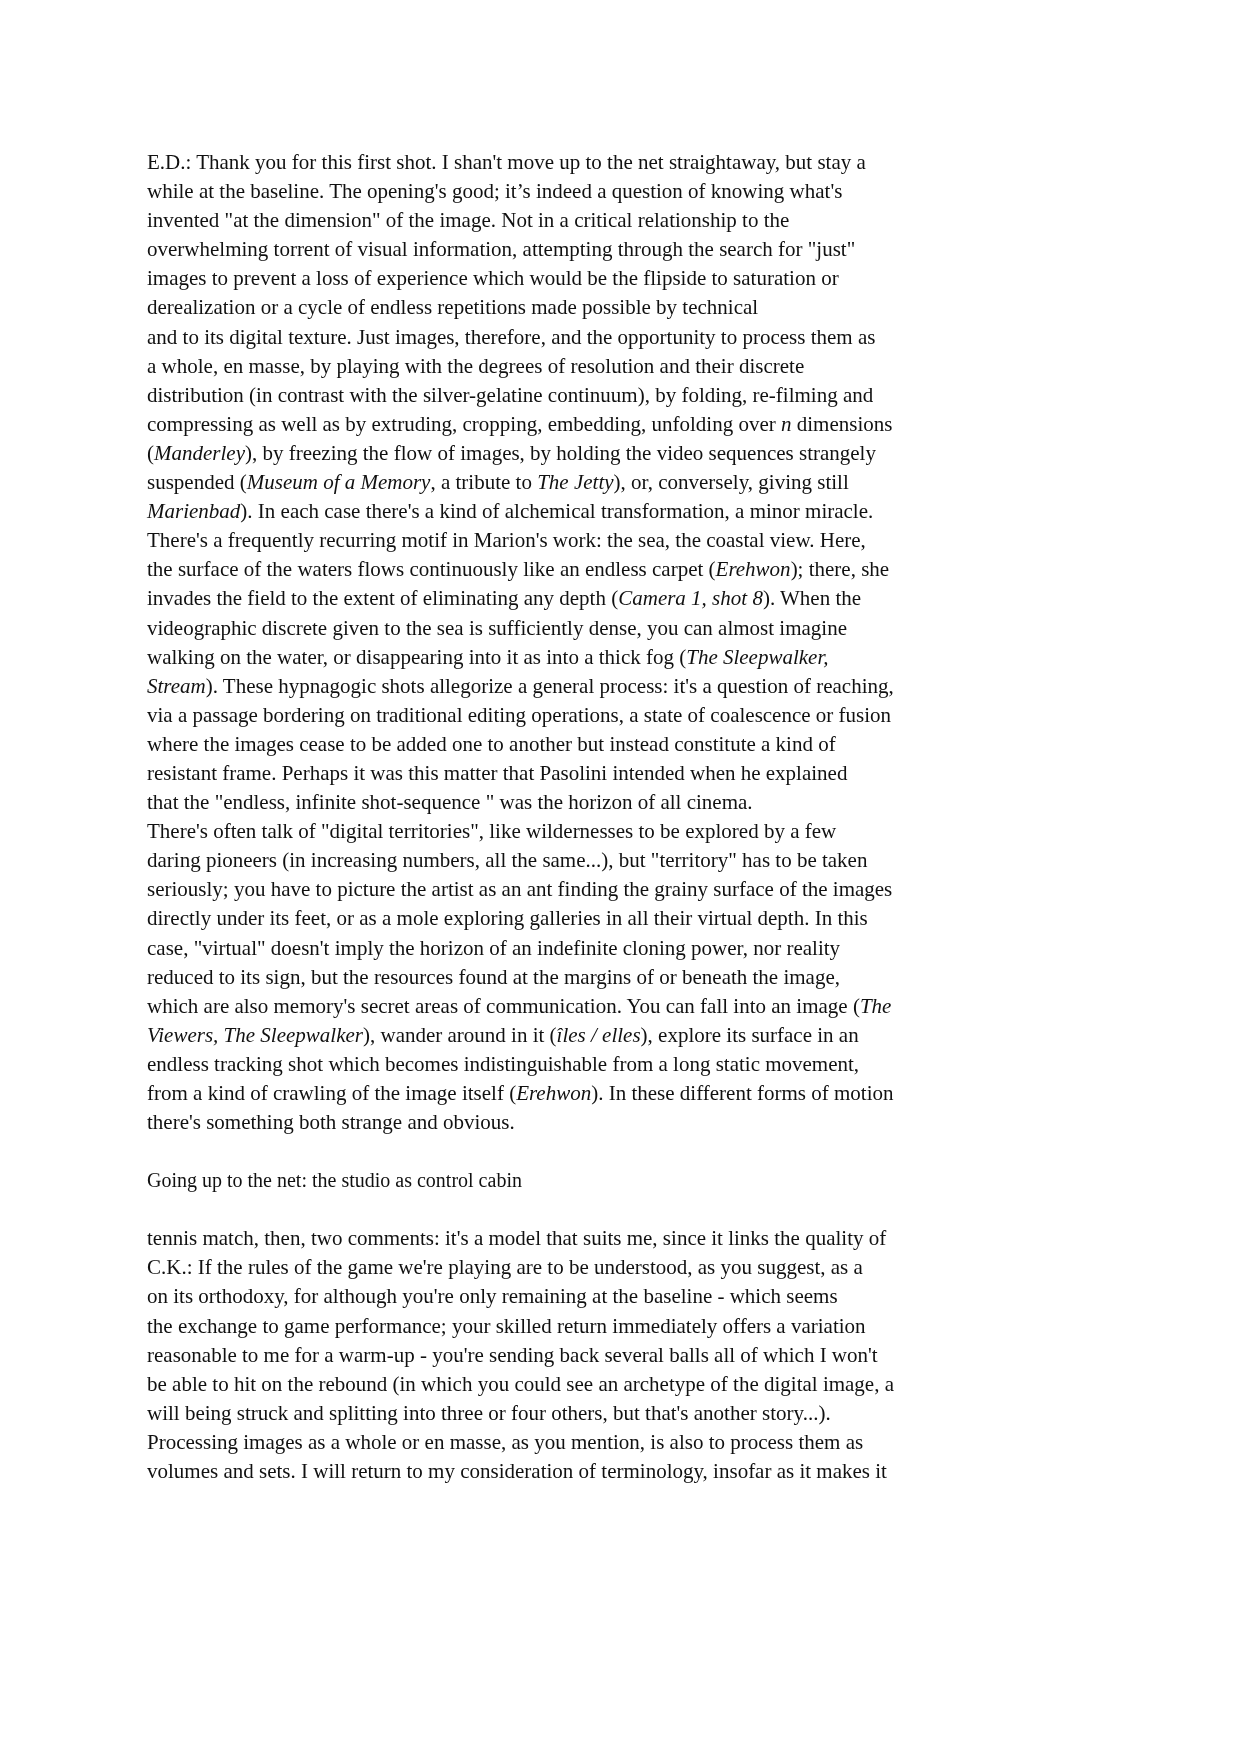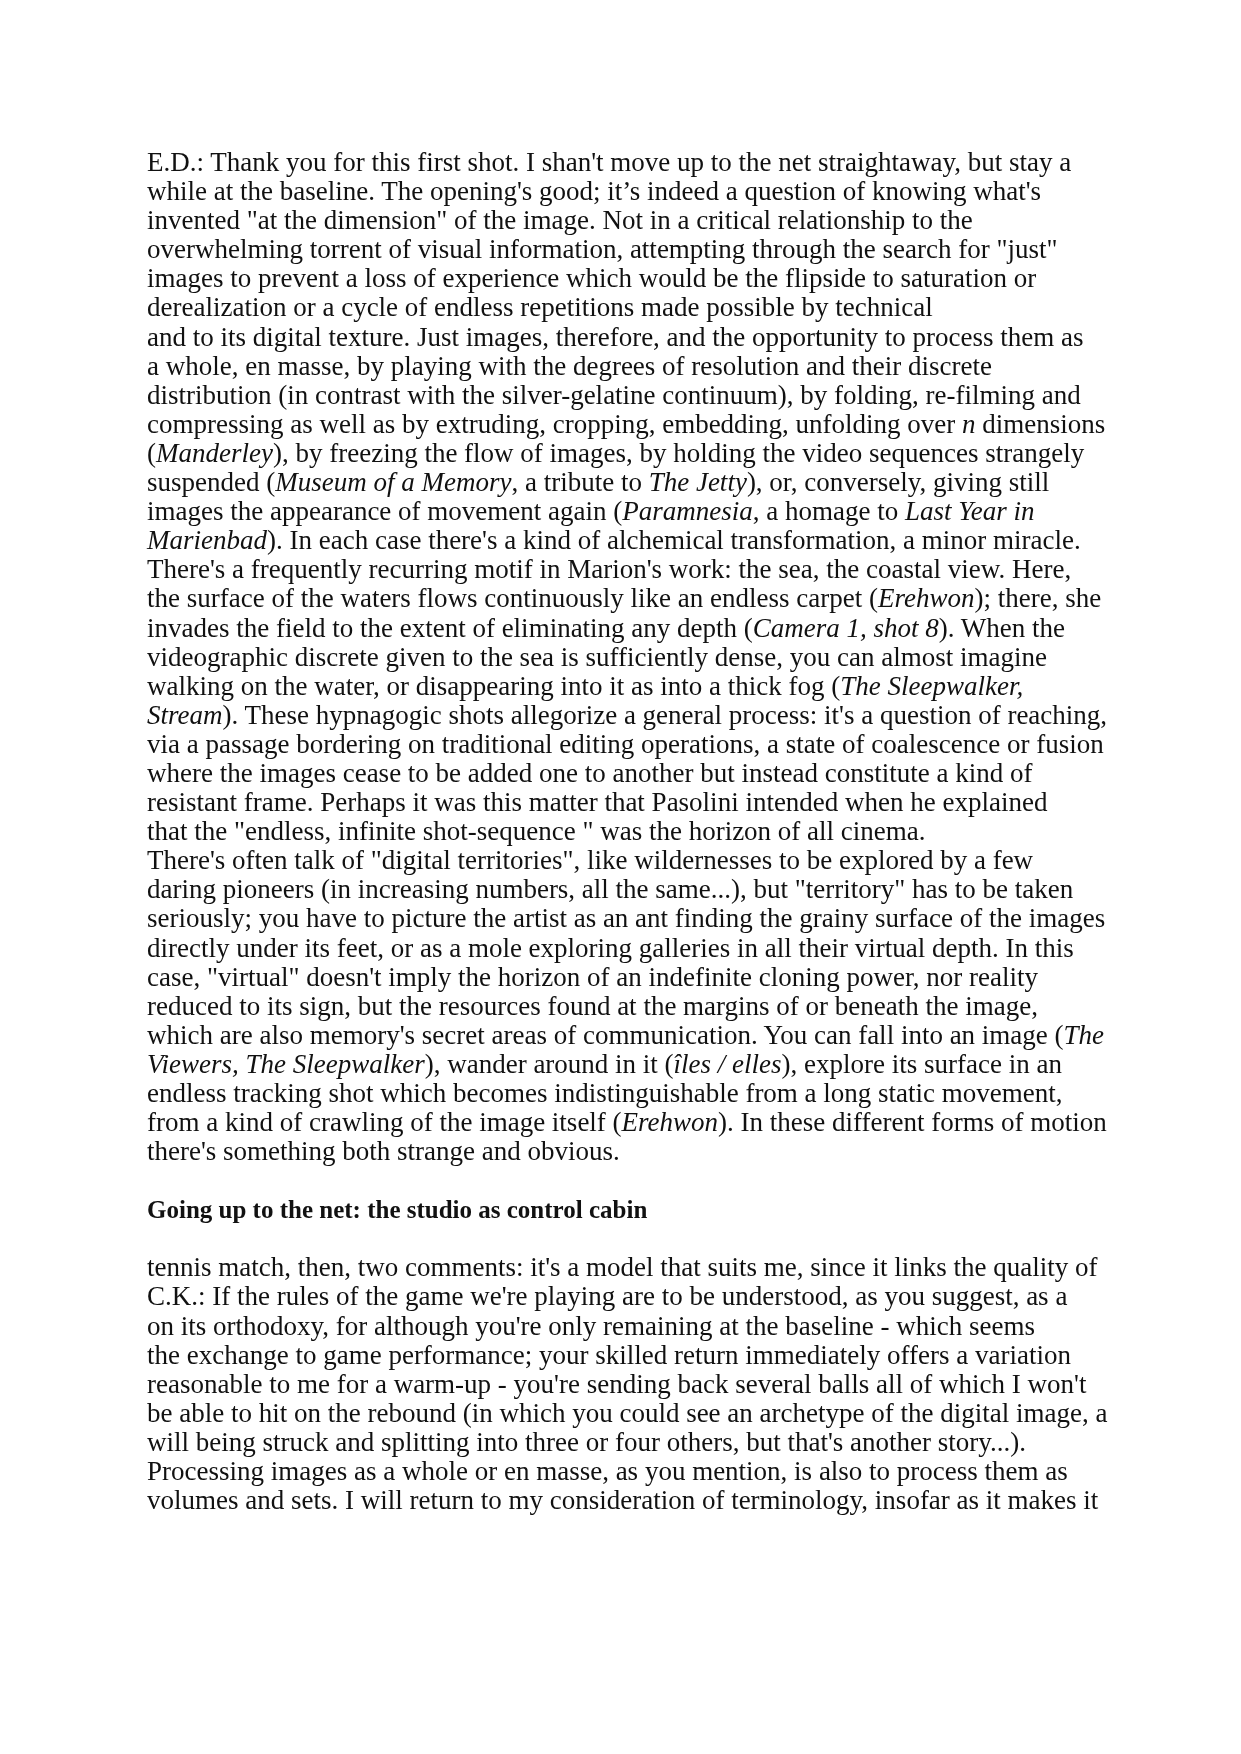--- a/index.html
+++ b/index.html
@@ -17,36 +17,36 @@
   }
   .page {
     position: absolute;
     left: 147px;
     top: 148px;
     width: 960px;
   }
   .line {
     display: block;
     white-space: nowrap;
-    font-size: 27px;
+    font-size: 21px;
     line-height: 29.1px;
     height: 29.1px;
     font-family: "Liberation Serif", "DejaVu Serif", serif;
     letter-spacing: 0px;
   }
   .line i {
     font-style: italic;
   }
   .para {
     margin: 0;
   }
   .heading {
     font-family: "Liberation Serif", "DejaVu Serif", serif;
-    font-weight: bold;
-    font-size: 25px;
+    font-weight: normal;
+    font-size: 20px;
     line-height: 29.1px;
     margin: 29px 0 29px 0;
     white-space: nowrap;
   }
 </style>
 </head>
 <body>
 
 <div class="page">
   <div class="para" id="para-ed">
@@ -55,21 +55,20 @@
       <span class="line"><span>invented "at the dimension" of the image. Not in a critical relationship to the</span></span>
       <span class="line"><span>overwhelming torrent of visual information, attempting through the search for "just"</span></span>
       <span class="line"><span>images to prevent a loss of experience which would be the flipside to saturation or</span></span>
       <span class="line"><span>derealization or a cycle of endless repetitions made possible by technical</span></span>
       <span class="line"><span>and to its digital texture. Just images, therefore, and the opportunity to process them as</span></span>
       <span class="line"><span>a whole, en masse, by playing with the degrees of resolution and their discrete</span></span>
       <span class="line"><span>distribution (in contrast with the silver-gelatine continuum), by folding, re-filming and</span></span>
       <span class="line"><span>compressing as well as by extruding, cropping, embedding, unfolding over </span><i>n</i><span> dimensions</span></span>
       <span class="line"><span>(</span><i>Manderley</i><span>), by freezing the flow of images, by holding the video sequences strangely</span></span>
       <span class="line"><span>suspended (</span><i>Museum of a Memory</i><span>, a tribute to </span><i>The Jetty</i><span>), or, conversely, giving still</span></span>
-      <span class="line"><span>images the appearance of movement again (</span><i>Paramnesia</i><span>, a homage to </span><i>Last Year in</i></span>
       <span class="line"><i>Marienbad</i><span>). In each case there's a kind of alchemical transformation, a minor miracle.</span></span>
       <span class="line"><span>There's a frequently recurring motif in Marion's work: the sea, the coastal view. Here,</span></span>
       <span class="line"><span>the surface of the waters flows continuously like an endless carpet (</span><i>Erehwon</i><span>); there, she</span></span>
       <span class="line"><span>invades the field to the extent of eliminating any depth (</span><i>Camera 1, shot 8</i><span>). When the</span></span>
       <span class="line"><span>videographic discrete given to the sea is sufficiently dense, you can almost imagine</span></span>
       <span class="line"><span>walking on the water, or disappearing into it as into a thick fog (</span><i>The Sleepwalker,</i></span>
       <span class="line"><i>Stream</i><span>). These hypnagogic shots allegorize a general process: it's a question of reaching,</span></span>
       <span class="line"><span>via a passage bordering on traditional editing operations, a state of coalescence or fusion</span></span>
       <span class="line"><span>where the images cease to be added one to another but instead constitute a kind of</span></span>
       <span class="line"><span>resistant frame. Perhaps it was this matter that Pasolini intended when he explained</span></span>

